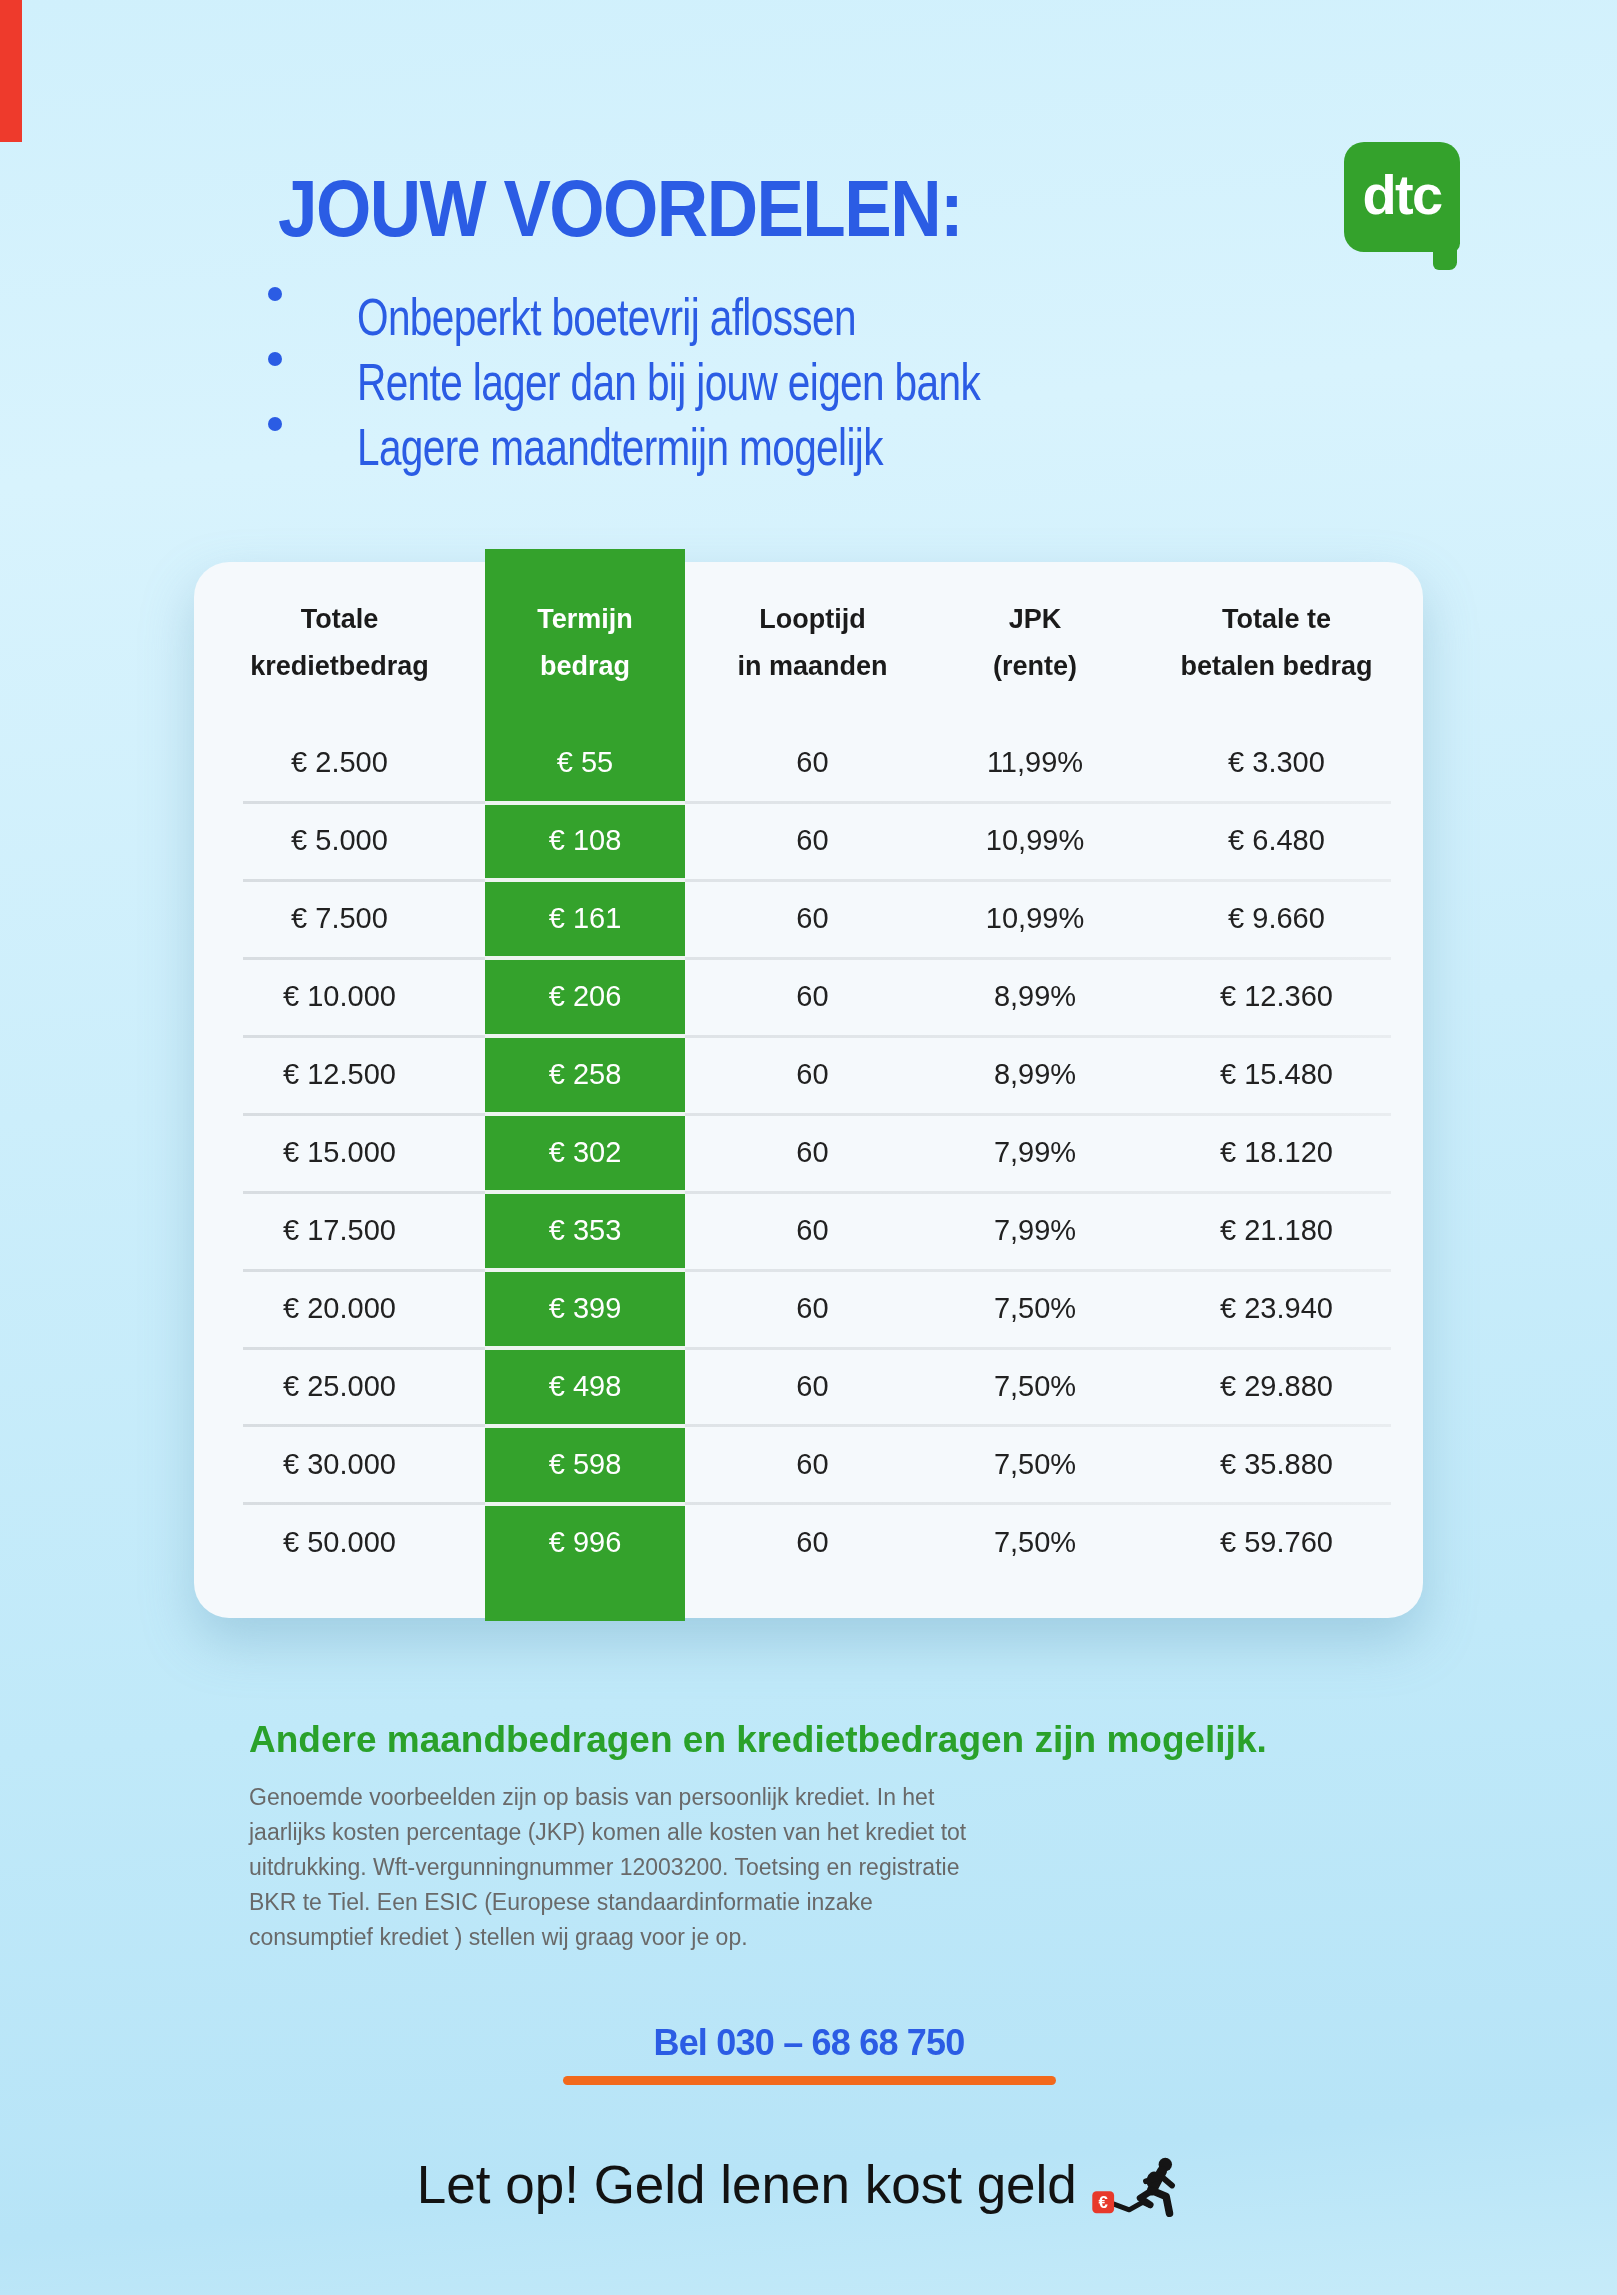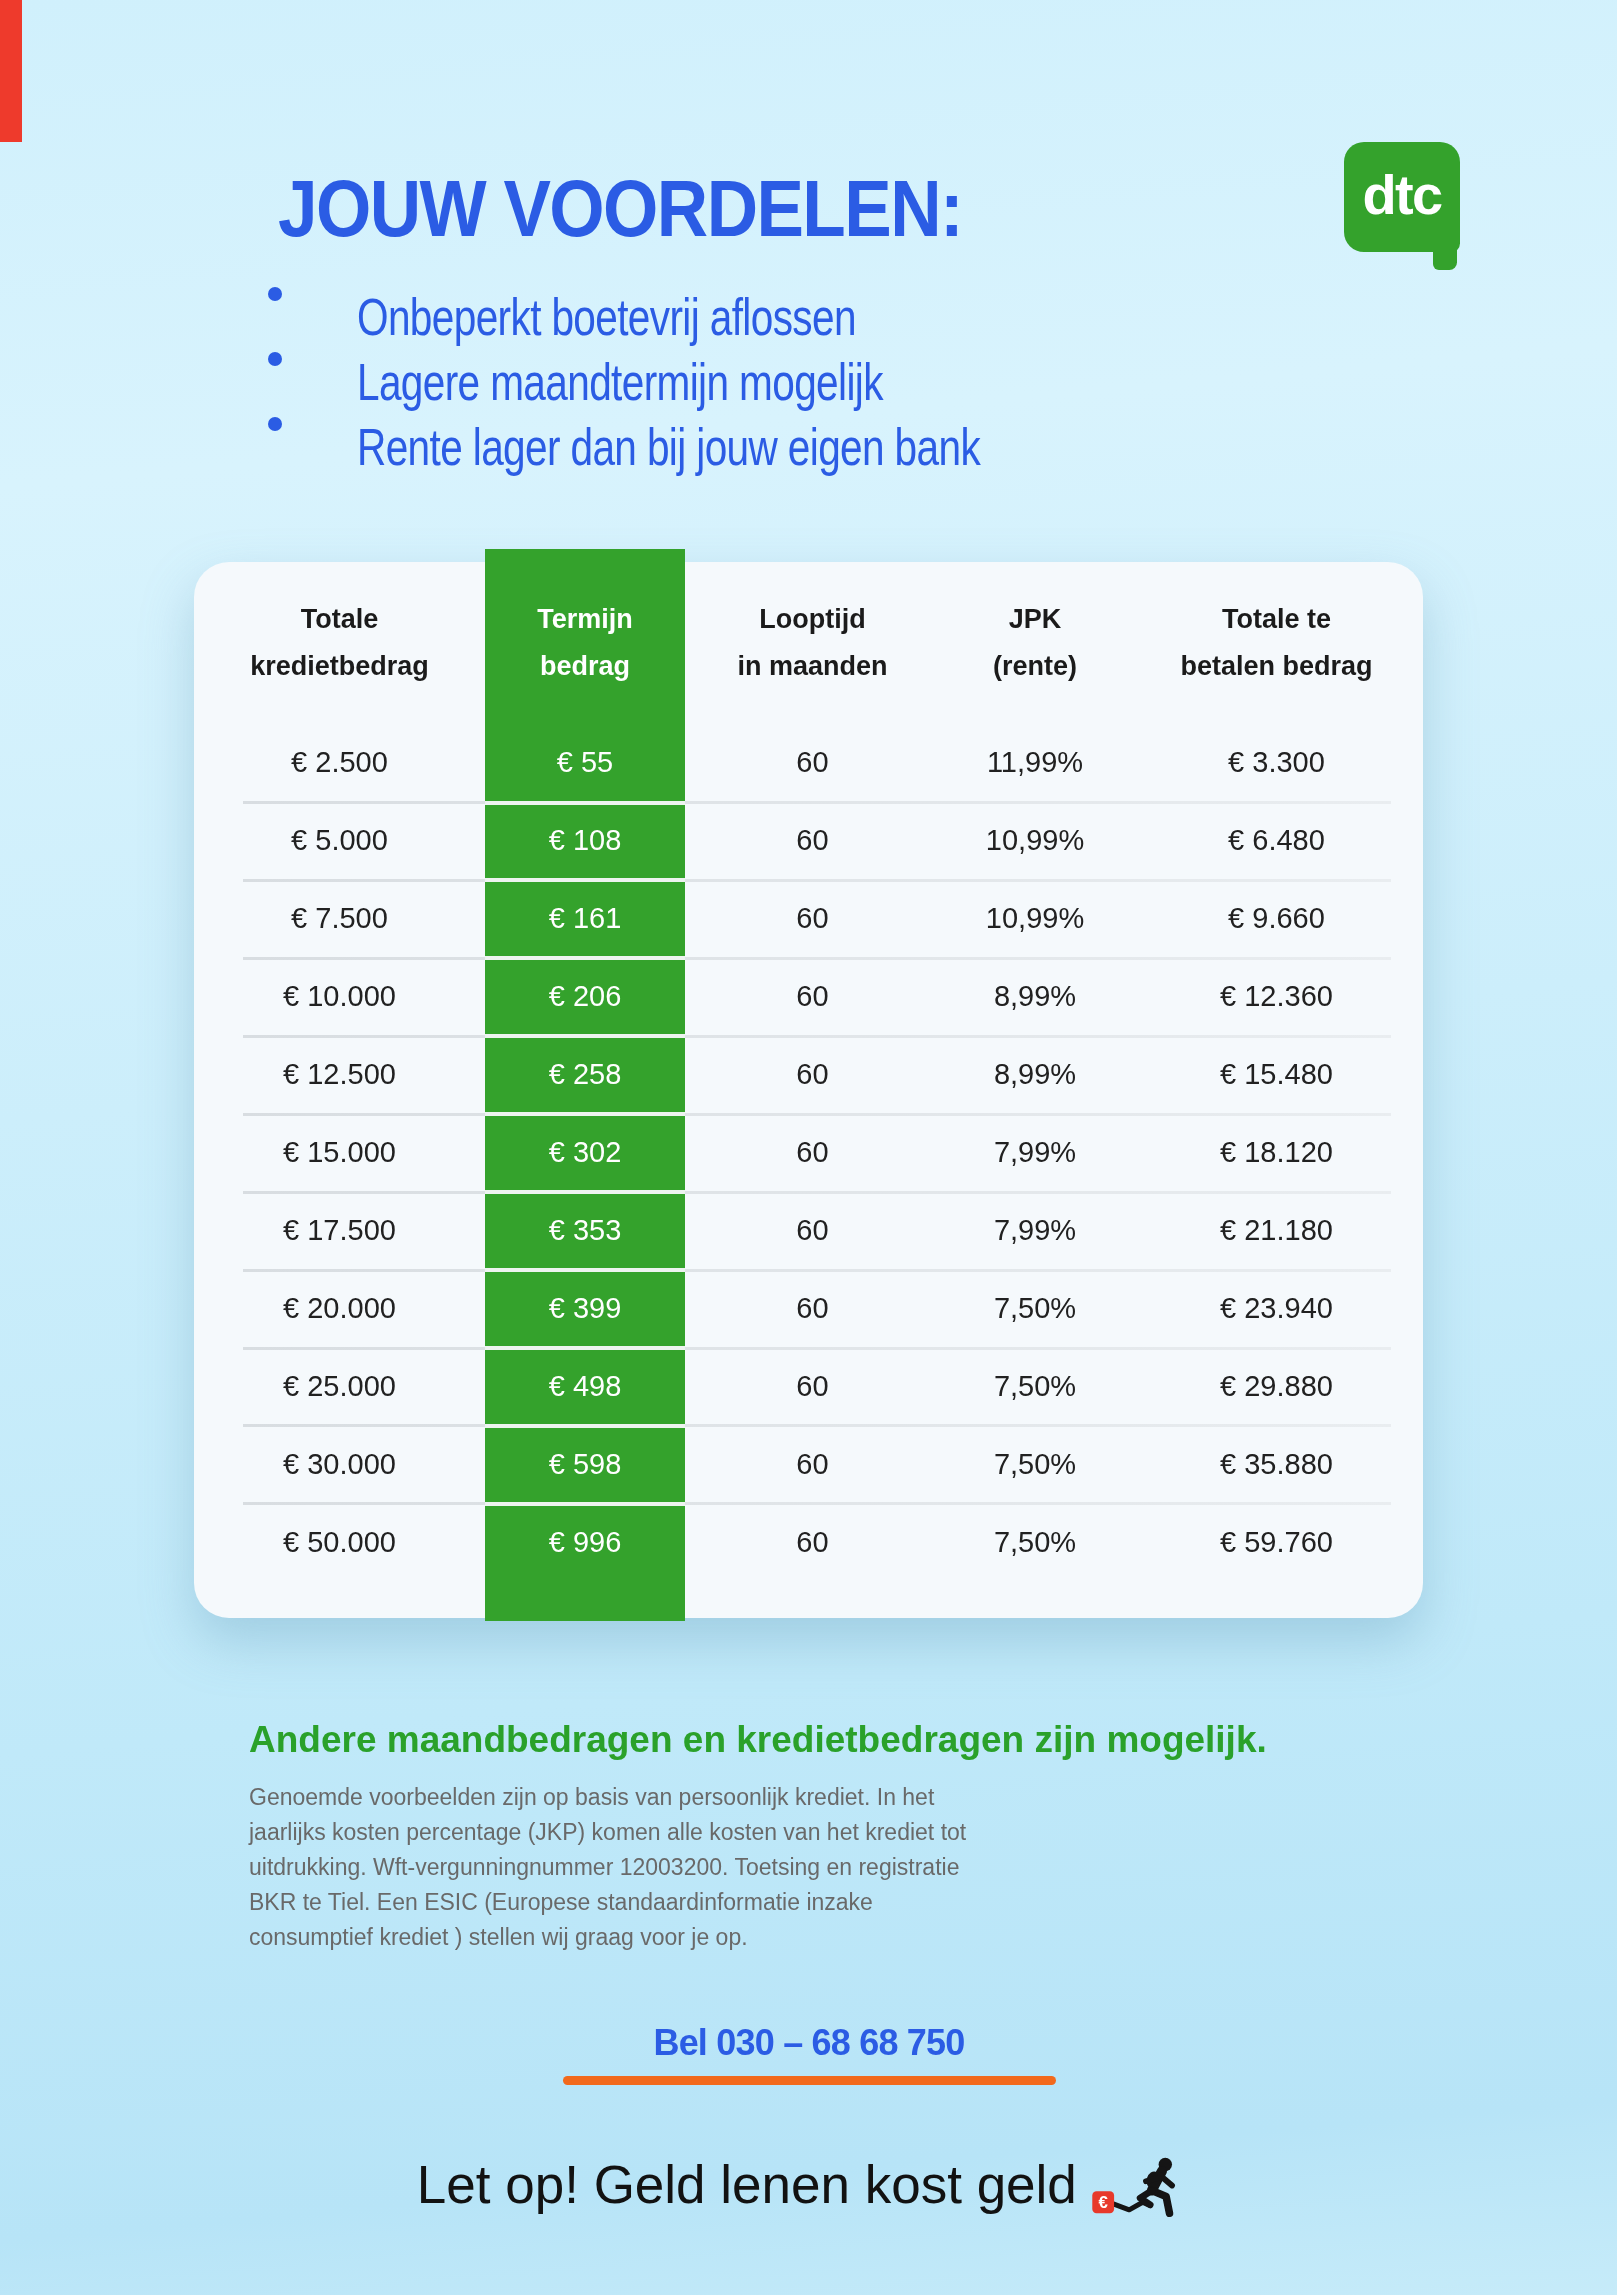--- a/index.html
+++ b/index.html
@@ -78,25 +78,25 @@
 
 <h1 class="page-title">JOUW VOORDELEN:</h1>
 
 <ul class="benefits">
   <li class="benefit">
     <span class="bullet-dot"></span>
     <span class="benefit-label">Onbeperkt boetevrij aflossen</span>
   </li>
   <li class="benefit">
     <span class="bullet-dot"></span>
-    <span class="benefit-label">Lagere maandtermijn mogelijk</span>
+    <span class="benefit-label">Rente lager dan bij jouw eigen bank</span>
   </li>
   <li class="benefit">
     <span class="bullet-dot"></span>
-    <span class="benefit-label">Rente lager dan bij jouw eigen bank</span>
+    <span class="benefit-label">Lagere maandtermijn mogelijk</span>
   </li>
 </ul>
 
 <div class="card">
 
   <div class="sep" style="top:239px"></div>
   <div class="sep" style="top:317px"></div>
   <div class="sep" style="top:395px"></div>
   <div class="sep" style="top:473px"></div>
   <div class="sep" style="top:551px"></div>

